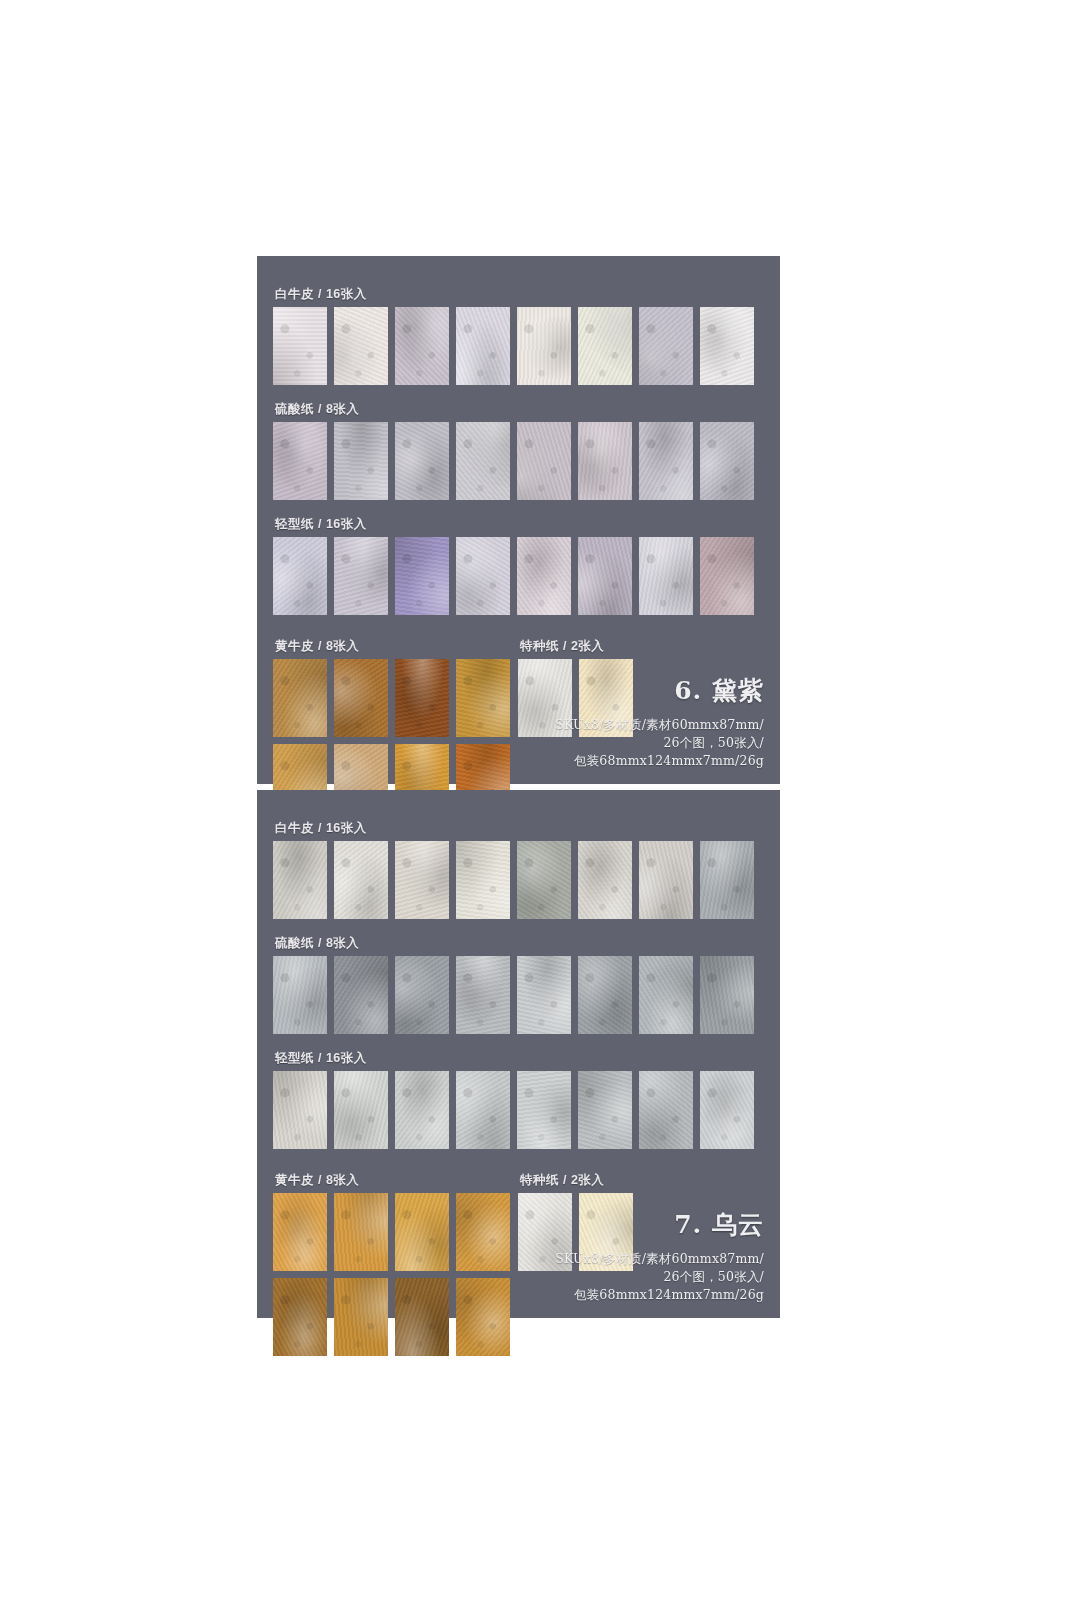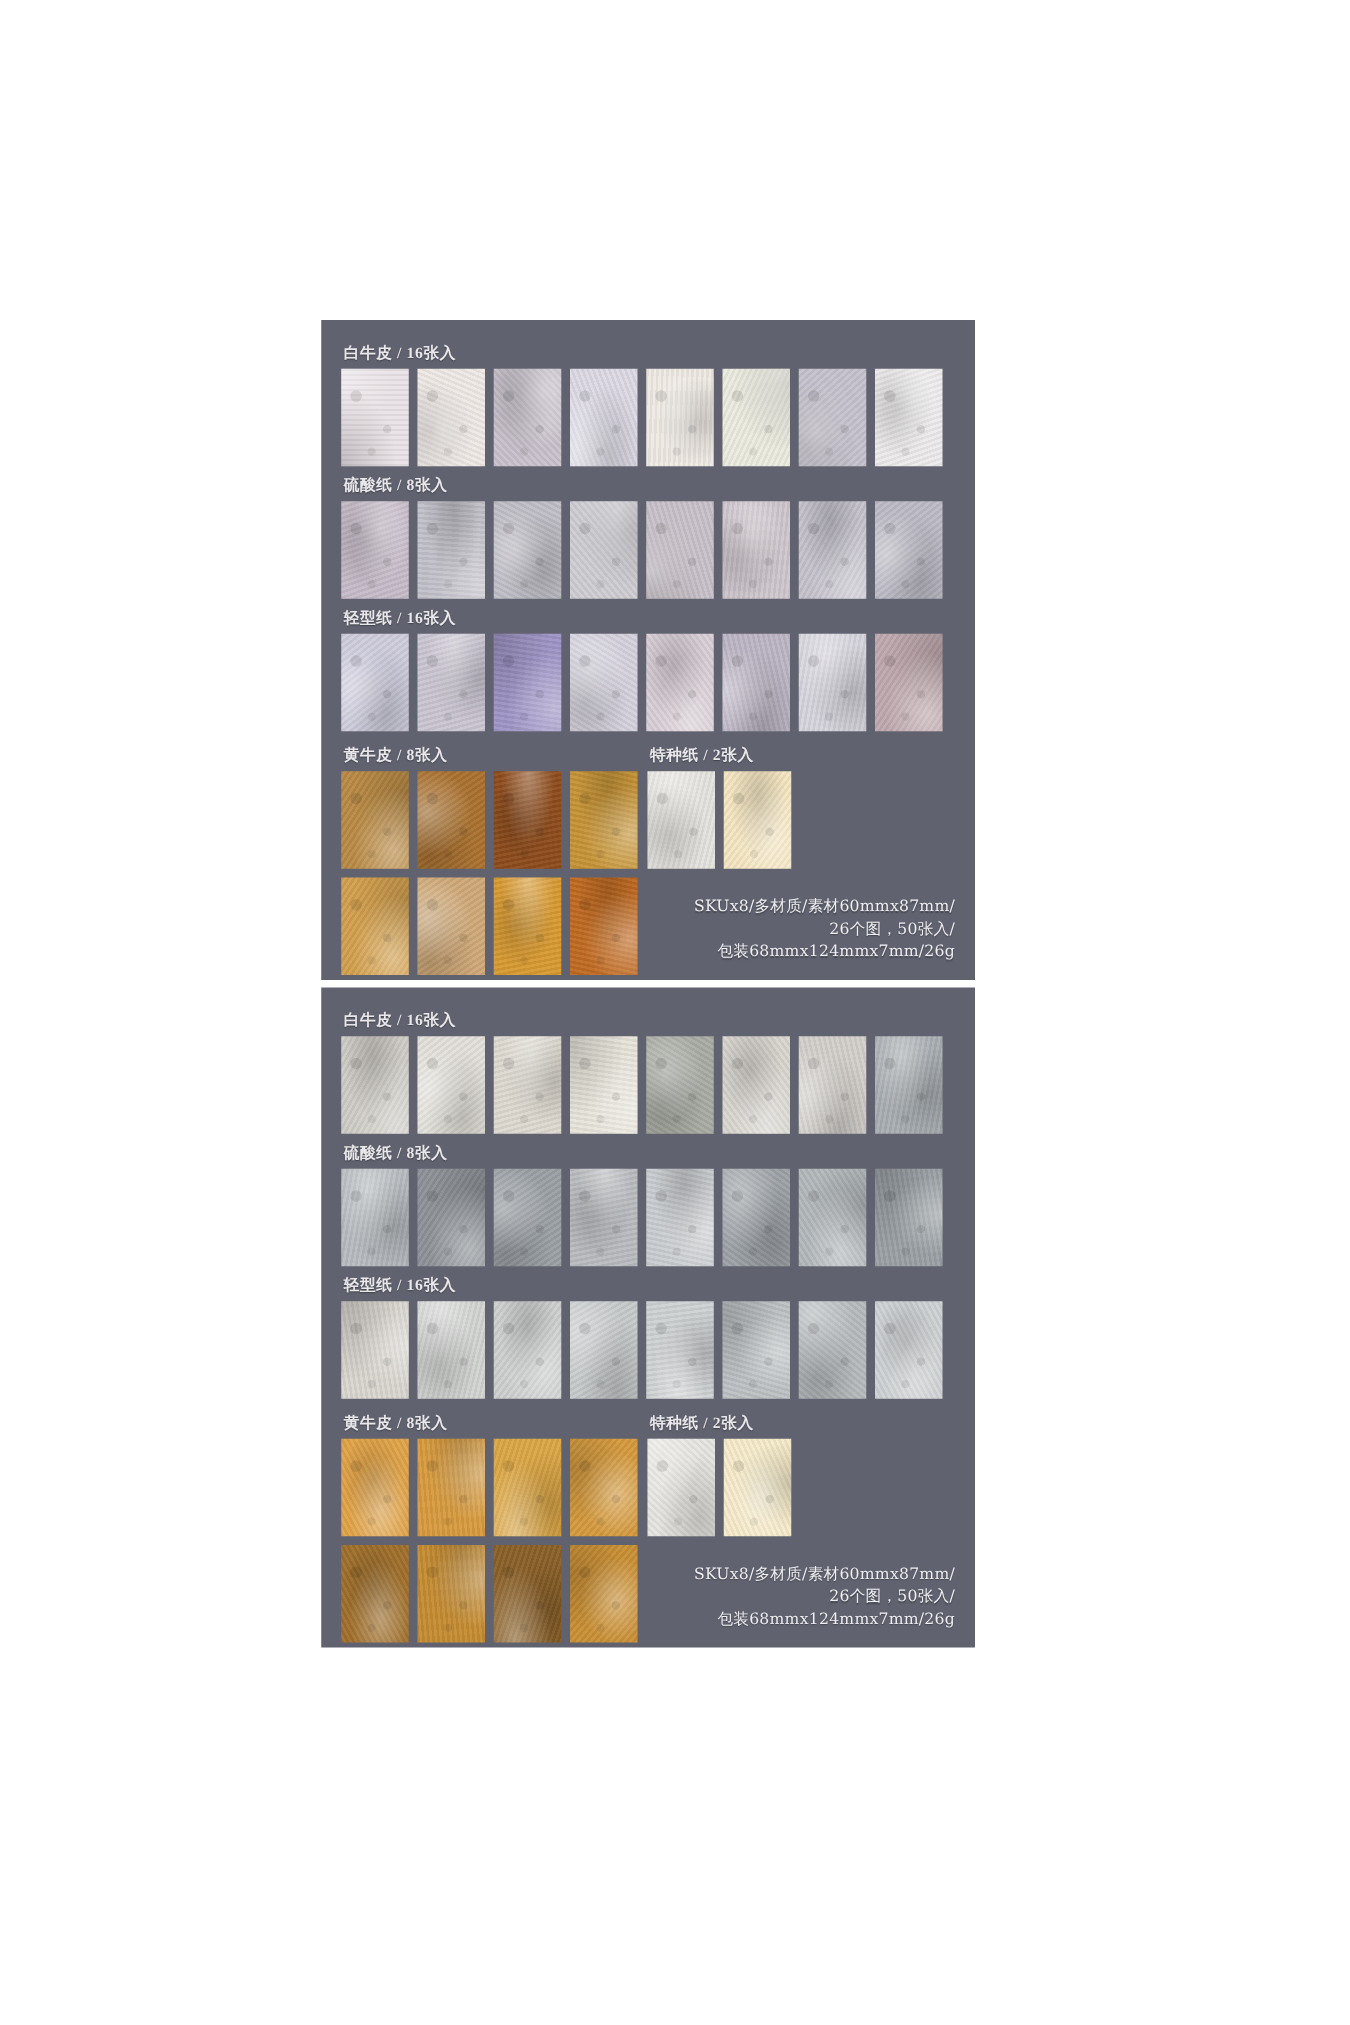--- a/index.html
+++ b/index.html
@@ -21,23 +21,23 @@
     padding:14px 16px 10px 16px;
   }
   #panel-purple{top:256px;height:528px;}
   #panel-grey{top:790px;height:528px;}
 
   .section{position:relative;margin:0;}
   .sec-label{
     color:#e9e7ea;
     font-size:12.5px;
     letter-spacing:.5px;
-    font-family:Liberation Serif, serif;
+    font-family:Liberation Sans, sans-serif;
     font-weight:600;
-    margin:4px 0 4px 2px;
+    margin:16px 0 4px 2px;
     text-shadow:0 1px 1px rgba(0,0,0,.35);
     white-space:nowrap;
   }
   .swatch-row{display:flex;gap:7px;}
   .sw{
     width:54px;height:78px;
     flex:0 0 54px;
     border:0;
     background-size:cover;
     position:relative;
@@ -150,20 +150,21 @@
       <div class="bz-special">
         <div class="sec-label">特种纸 / 2张入</div>
         <div class="swatch-row">
             <div class="sw" style="background: radial-gradient(at 36% 8%, rgba(255, 255, 255, 0.35) 0%, transparent 55%), radial-gradient(at 32% 64%, rgba(0, 0, 0, 0.16) 0%, transparent 58%), repeating-linear-gradient(644deg, rgba(0, 0, 0, 0.05) 0px, rgba(0, 0, 0, 0.05) 2px, rgba(255, 255, 255, 0.05) 2px, rgba(255, 255, 255, 0.05) 4px), rgb(229, 227, 222);"></div>
             <div class="sw" style="background: radial-gradient(at 73% 69%, rgba(255, 255, 255, 0.35) 0%, transparent 55%), radial-gradient(at 51% 27%, rgba(0, 0, 0, 0.16) 0%, transparent 58%), repeating-linear-gradient(667deg, rgba(0, 0, 0, 0.05) 0px, rgba(0, 0, 0, 0.05) 2px, rgba(255, 255, 255, 0.05) 2px, rgba(255, 255, 255, 0.05) 4px), rgb(244, 230, 194);"></div>
           </div>
       </div>
     </div>
 
     <div class="info">
+      <div class="info-title">6. 黛紫</div>
       <div class="info-line">SKUx8/多材质/素材60mmx87mm/</div>
       <div class="info-line">26个图，50张入/</div>
       <div class="info-line">包装68mmx124mmx7mm/26g</div>
     </div>
   </div>
 
   <div class="panel" id="panel-grey">
 
     <div class="section">
       <div class="sec-label">白牛皮 / 16张入</div>
@@ -226,19 +227,20 @@
       <div class="bz-special">
         <div class="sec-label">特种纸 / 2张入</div>
         <div class="swatch-row">
             <div class="sw" style="background: radial-gradient(at 17% 1%, rgba(255, 255, 255, 0.35) 0%, transparent 55%), radial-gradient(at 79% 83%, rgba(0, 0, 0, 0.16) 0%, transparent 58%), repeating-linear-gradient(943deg, rgba(0, 0, 0, 0.05) 0px, rgba(0, 0, 0, 0.05) 2px, rgba(255, 255, 255, 0.05) 2px, rgba(255, 255, 255, 0.05) 4px), rgb(231, 229, 224);"></div>
             <div class="sw" style="background: radial-gradient(at 54% 62%, rgba(255, 255, 255, 0.35) 0%, transparent 55%), radial-gradient(at 98% 46%, rgba(0, 0, 0, 0.16) 0%, transparent 58%), repeating-linear-gradient(966deg, rgba(0, 0, 0, 0.05) 0px, rgba(0, 0, 0, 0.05) 2px, rgba(255, 255, 255, 0.05) 2px, rgba(255, 255, 255, 0.05) 4px), rgb(246, 235, 203);"></div>
           </div>
       </div>
     </div>
 
     <div class="info">
+      <div class="info-title">7. 乌云</div>
       <div class="info-line">SKUx8/多材质/素材60mmx87mm/</div>
       <div class="info-line">26个图，50张入/</div>
       <div class="info-line">包装68mmx124mmx7mm/26g</div>
     </div>
   </div>
 
 </div>
 
 </body></html>

